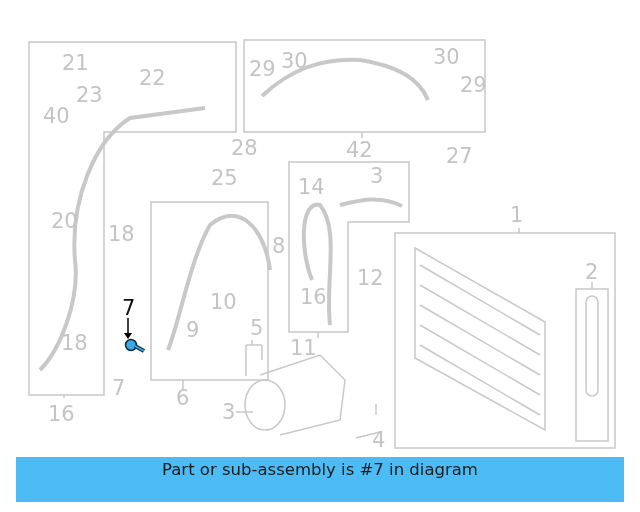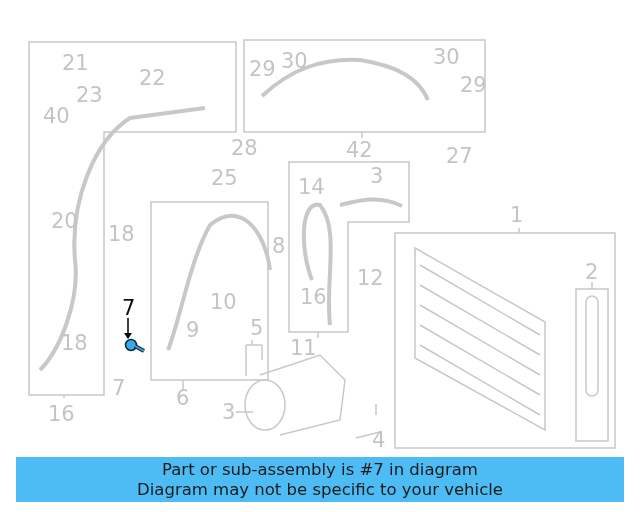--- a/index.html
+++ b/index.html
@@ -81,14 +81,13 @@
   <span class="lbl" style="left:446px;top:146px">27</span>
   <span class="lbl" style="left:231px;top:138px">28</span>
   <span class="lbl" style="left:249px;top:59px">29</span>
   <span class="lbl" style="left:281px;top:51px">30</span>
   <span class="lbl" style="left:433px;top:47px">30</span>
   <span class="lbl" style="left:460px;top:75px">29</span>
 </div>
 
 <div id="banner">
   <div>Part or sub-assembly is #7 in diagram</div>
-  <div>Diagram may not be specific to your vehicle</div>
 </div>
 
 </body></html>

